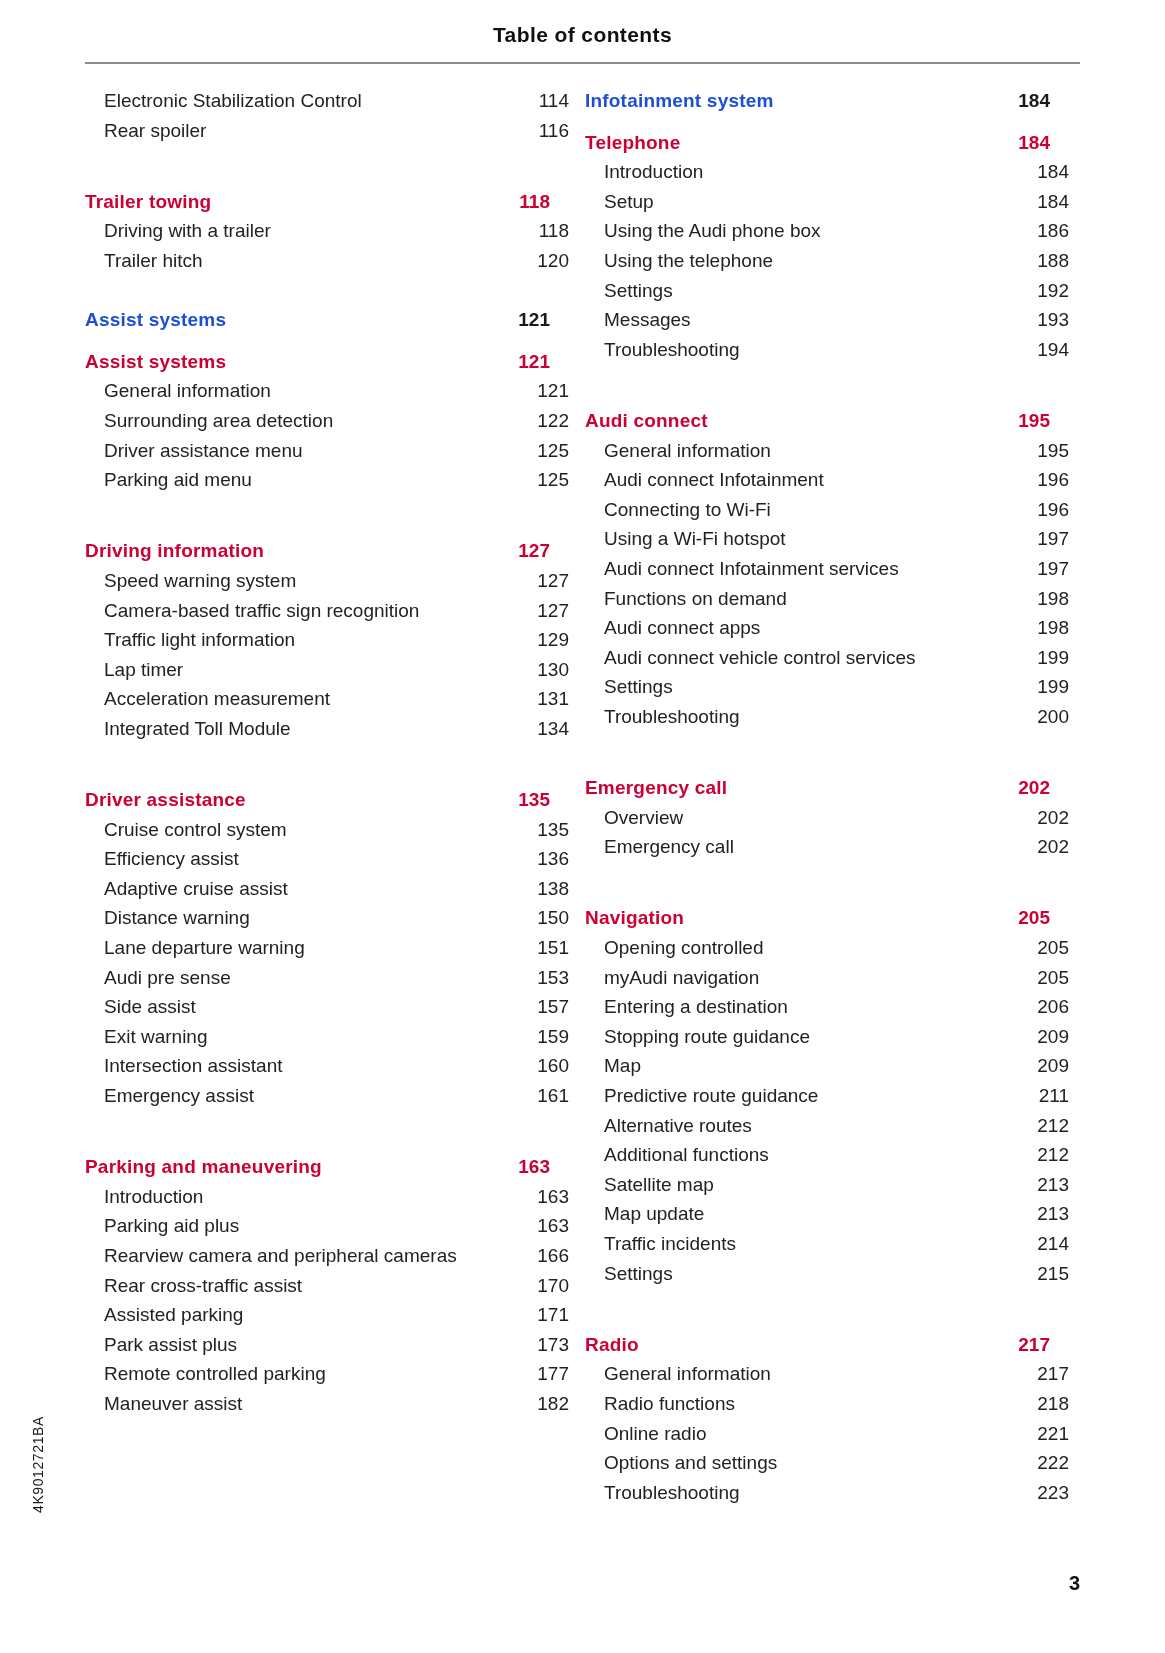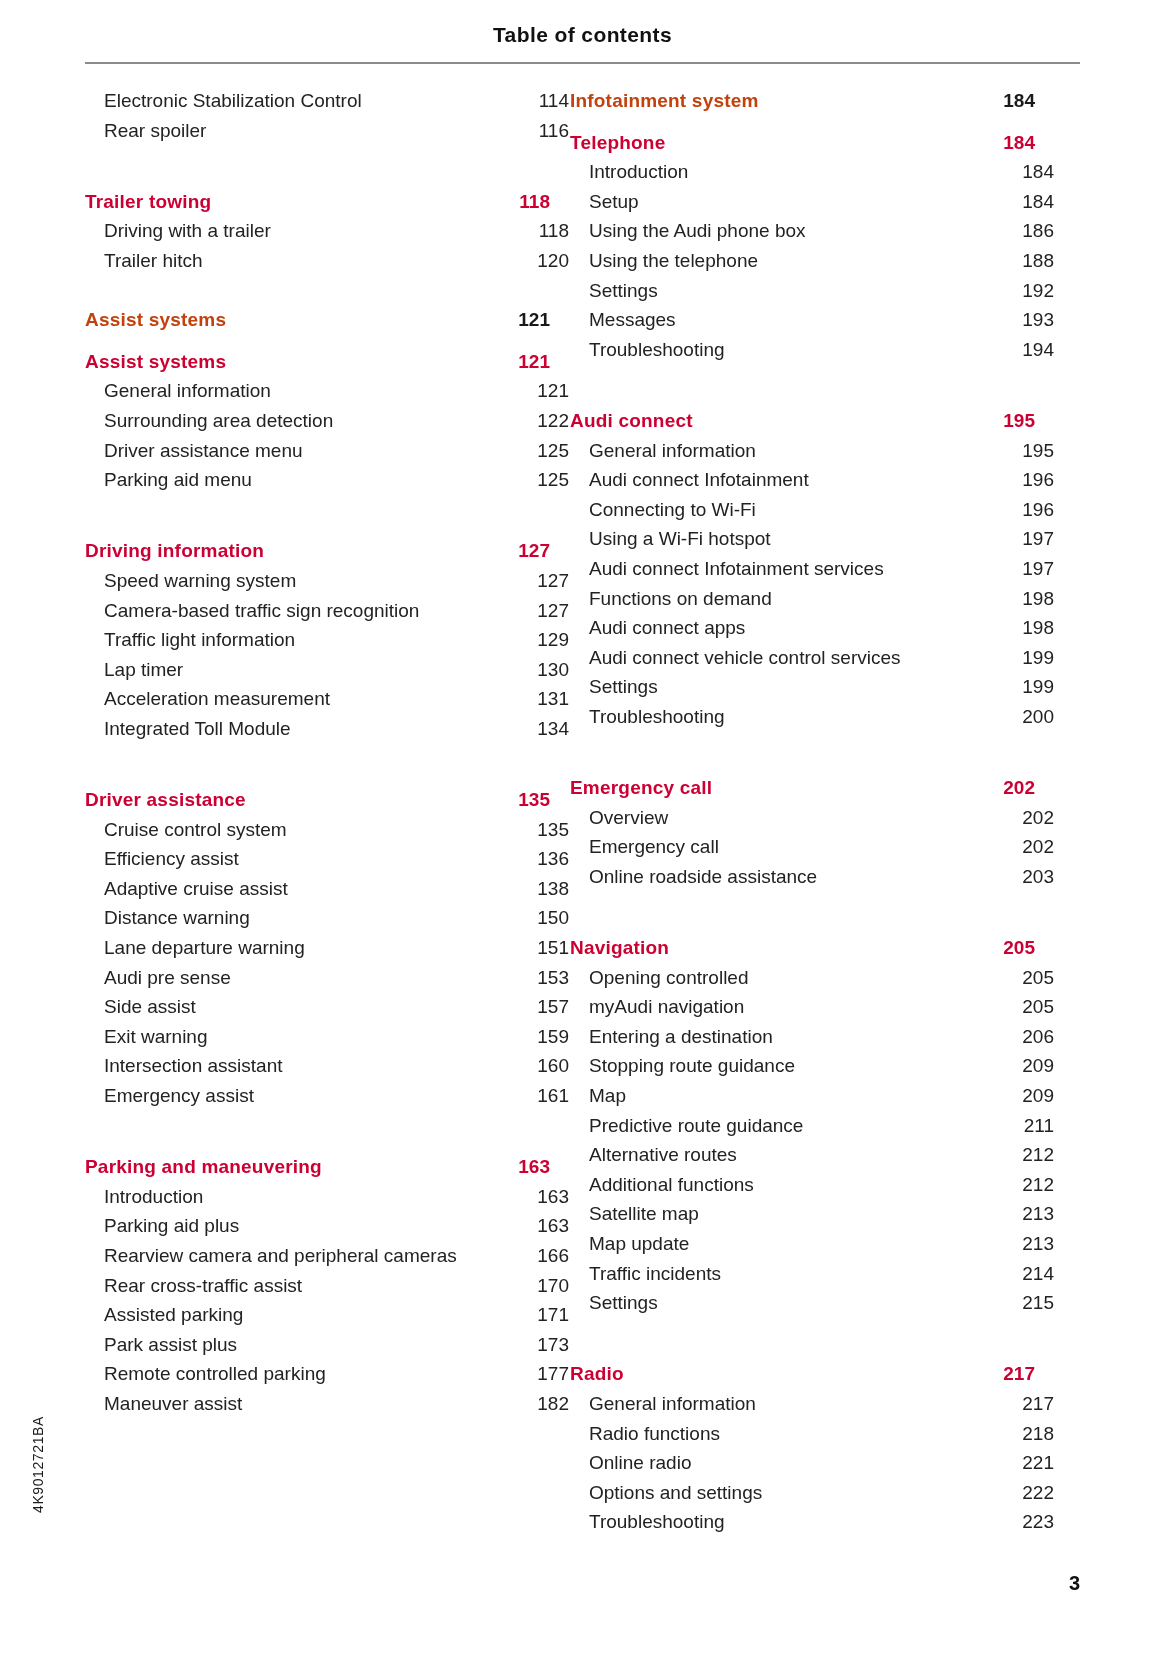--- a/index.html
+++ b/index.html
@@ -46,21 +46,21 @@
     background: #8b8b8b;
   }
 
   
   .columns {
     position: absolute;
     top: 86px;
     left: 85px;
     width: 965px;
     display: flex;
-    gap: 20px;
+    gap: 35px;
   }
   .col {
     width: 465px;
     flex: 0 0 465px;
   }
 
   
   .toc-row {
     display: flex;
     align-items: baseline;
@@ -87,21 +87,21 @@
     display: block;
     white-space: nowrap;
   }
   .toc-page {
     flex: 0 0 46px;
     text-align: right;
     font-size: 19px;
   }
 
   
-  .lvl-main > .toc-label { font-weight: bold; color: #c2410c; letter-spacing: 0.2px; }
+  .lvl-main > .toc-label { font-weight: bold; color: #1d4ed8; letter-spacing: 0.2px; }
   .lvl-main > .toc-page  { font-weight: bold; color: #1a1a1a; }
   .lvl-main > .toc-leader::after { color: #3a3a3a; }
 
   
   .lvl-chapter > .toc-label { font-weight: bold; color: #cc0033; letter-spacing: 0.2px; margin-top: 12px; }
   .lvl-chapter > .toc-page  { font-weight: bold; color: #cc0033; }
   .lvl-chapter > .toc-leader::after { color: #cc6077; }
 
   
   .lvl-sub { padding-left: 19px; }
@@ -452,25 +452,20 @@
         <div class="toc-row lvl-sub">
           <span class="toc-label">Overview</span>
           <span class="toc-leader"></span>
           <span class="toc-page">202</span>
         </div>
         <div class="toc-row lvl-sub">
           <span class="toc-label">Emergency call</span>
           <span class="toc-leader"></span>
           <span class="toc-page">202</span>
         </div>
-        <div class="toc-row lvl-sub">
-          <span class="toc-label">Online roadside assistance</span>
-          <span class="toc-leader"></span>
-          <span class="toc-page">203</span>
-        </div>
         <div class="spacer"></div>
         <div class="toc-row lvl-chapter">
           <span class="toc-label">Navigation</span>
           <span class="toc-leader"></span>
           <span class="toc-page">205</span>
         </div>
         <div class="toc-row lvl-sub">
           <span class="toc-label">Opening controlled</span>
           <span class="toc-leader"></span>
           <span class="toc-page">205</span>

